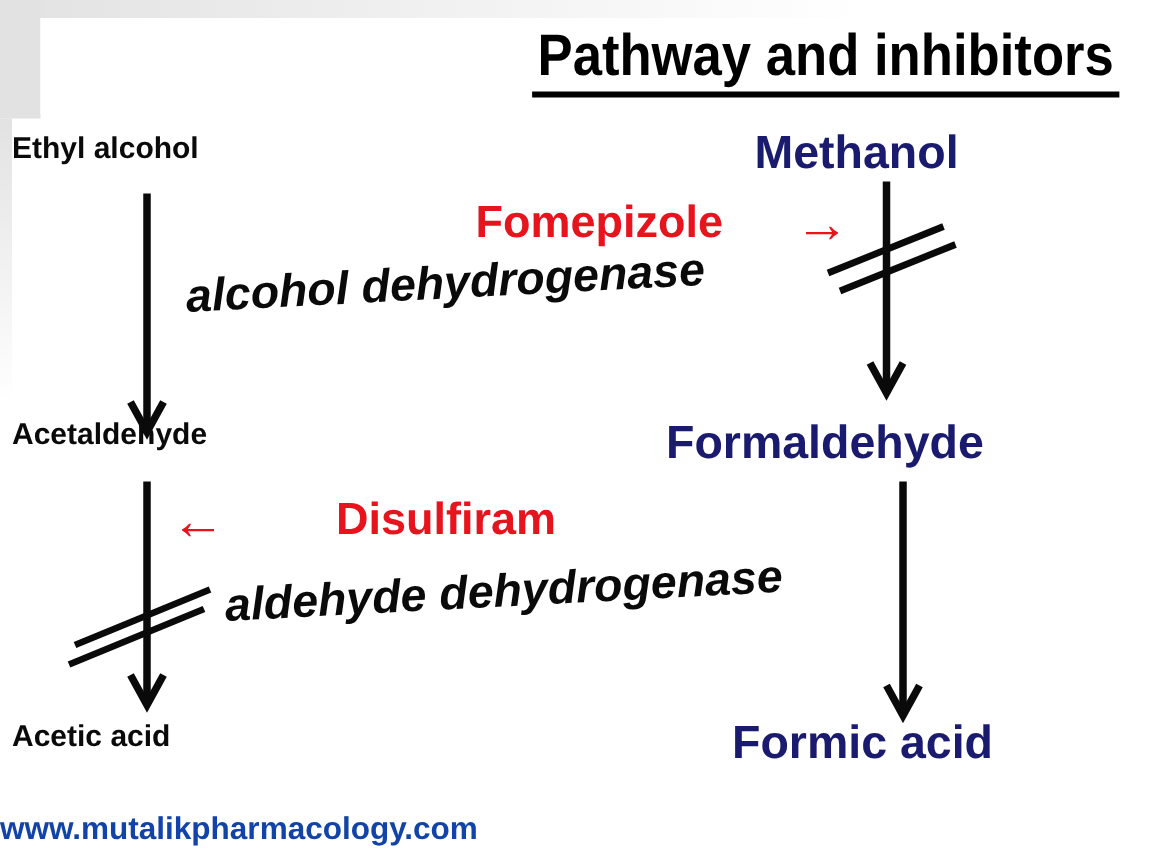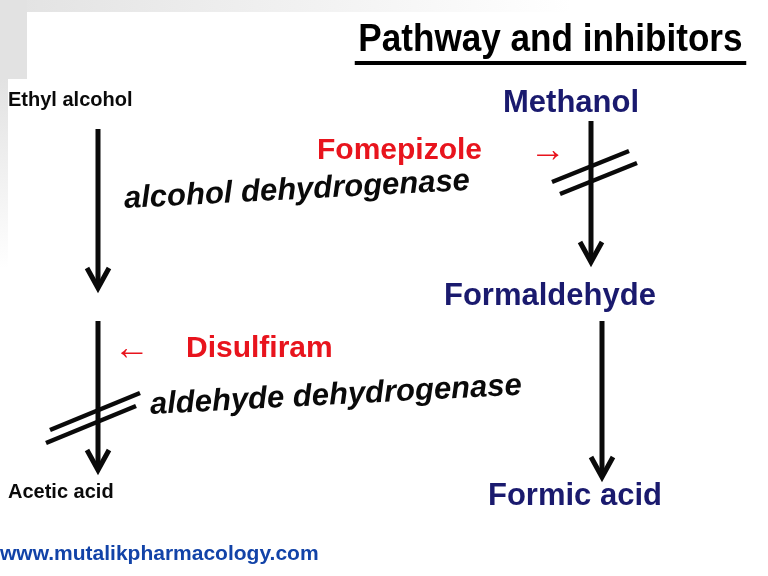--- a/index.html
+++ b/index.html
@@ -40,21 +40,21 @@
     transform-origin:left center;line-height:1;
   }
 
   .inhibitor{
     position:absolute;display:flex;align-items:center;
     color:var(--color-red);font-weight:bold;line-height:1;white-space:nowrap;gap:36px;
   }
   .inhibitor .label{font-size:30px;}
   .inhibitor .pointer{font-size:36px;line-height:0.8;}
   #fomepizole .pointer{margin-left:12px;}
-  #disulfiram .label{}
+  #disulfiram .label{margin-left:38px;}
 
   .arrow-layer{position:absolute;left:0;top:0;width:768px;height:576px;}
   .arrow-layer path{stroke:var(--color-ink);fill:none;}
   .shaft{stroke-width:5px;}
   .head{stroke-width:5px;stroke-linejoin:miter;}
   .slash{stroke-width:4.5px;}
 
   .footer{
     position:absolute;left:0;top:541px;width:768px;text-align:left;
     font-weight:bold;font-size:21px;color:var(--color-link_blue);
@@ -88,20 +88,21 @@
     <path class="head" d="M87 450 L98 470 L109 450"></path>
     <path class="slash" d="M50 430 L140 393"></path>
     <path class="slash" d="M46 443 L136 406"></path>
 
     <path class="shaft" d="M602 321 V473"></path>
     <path class="head" d="M591 457 L602 477 L613 457"></path>
   </svg>
 
   <div class="compound black" style="left:8px;top:89px;">Ethyl alcohol</div>
   <div class="compound navy" style="left:470px;top:86px;margin-left:33px;">Methanol</div>
+  <div class="compound black" style="left:8px;top:280px;">Acetaldehyde</div>
   <div class="compound navy" style="left:444px;top:279px;">Formaldehyde</div>
   <div class="compound navy" style="left:488px;top:479px;">Formic acid</div>
   <div class="compound black" style="left:8px;top:481px;">Acetic acid</div>
 
   <div class="enzyme" style="left:124px;top:182px;">alcohol dehydrogenase</div>
   <div class="enzyme" style="left:150px;top:388px;">aldehyde dehydrogenase</div>
 
   <div class="inhibitor" id="fomepizole" style="left:317px;top:134px;">
     <span class="label">Fomepizole</span>
     <span class="pointer">→</span>

